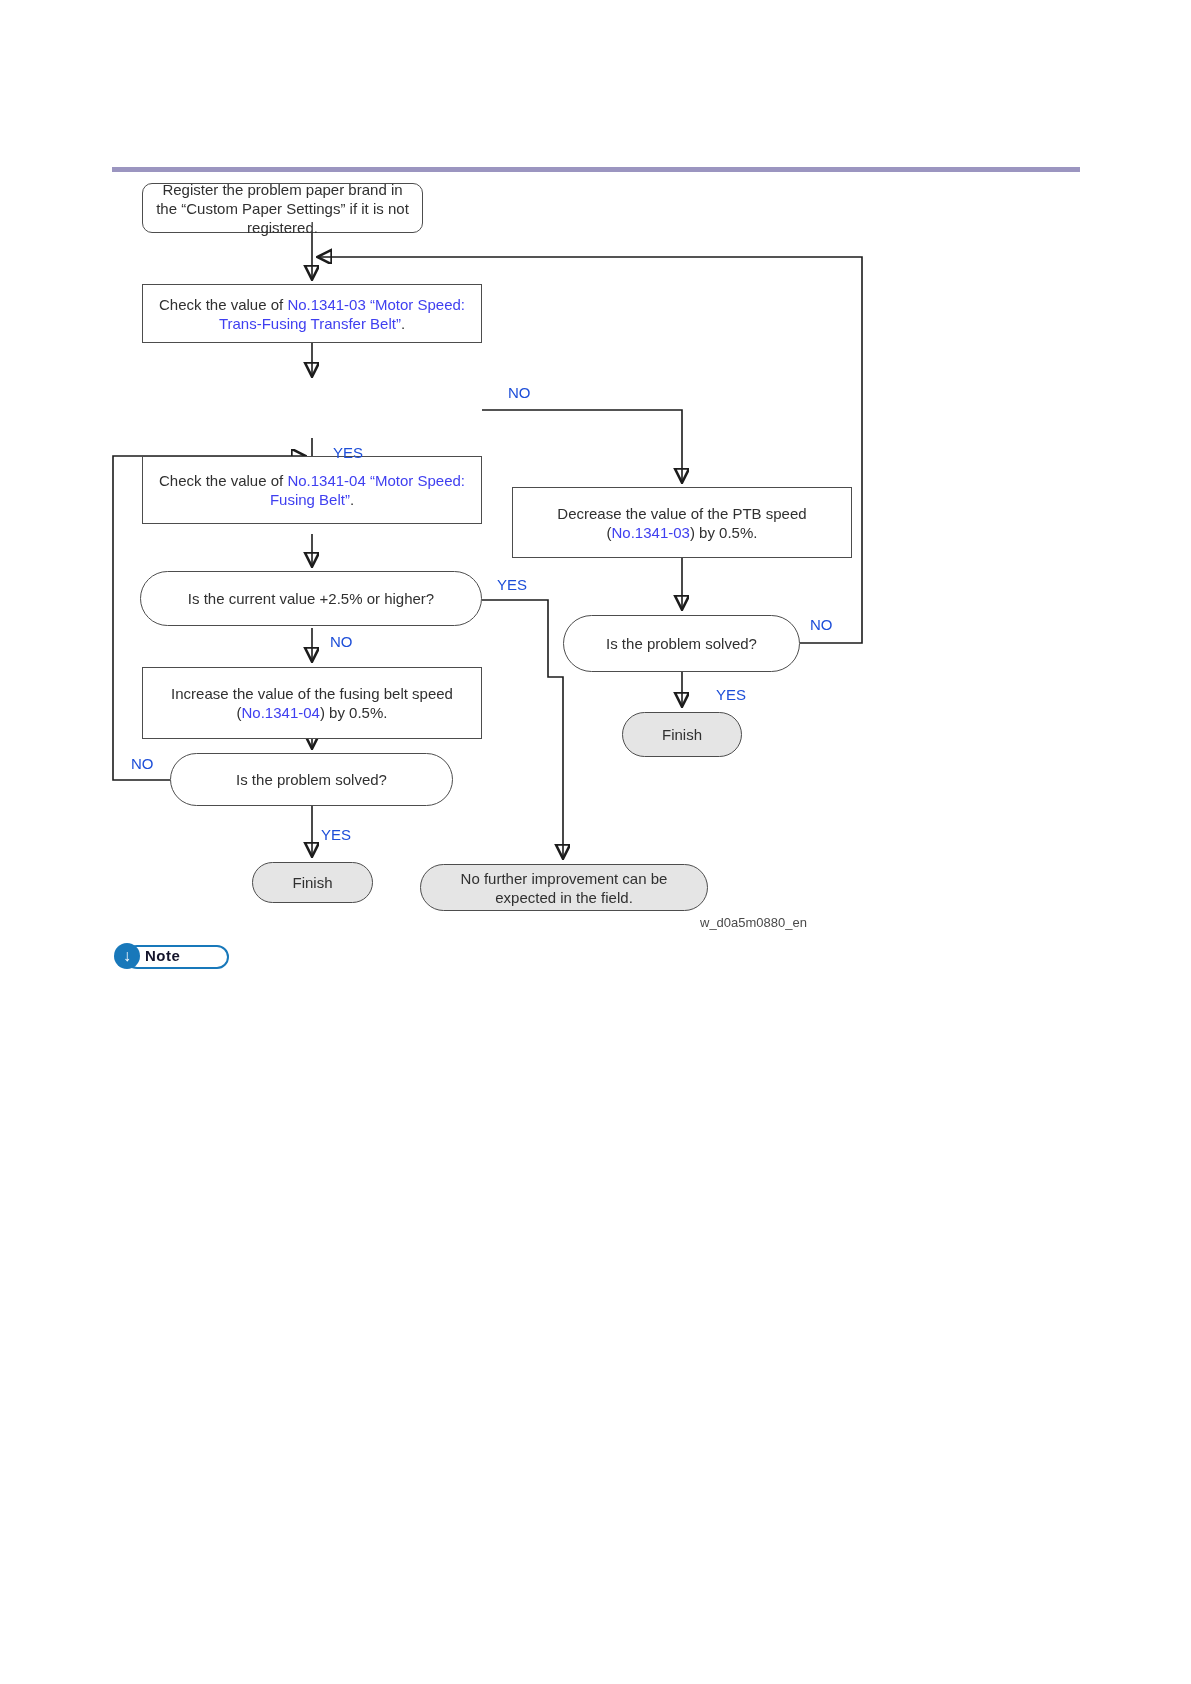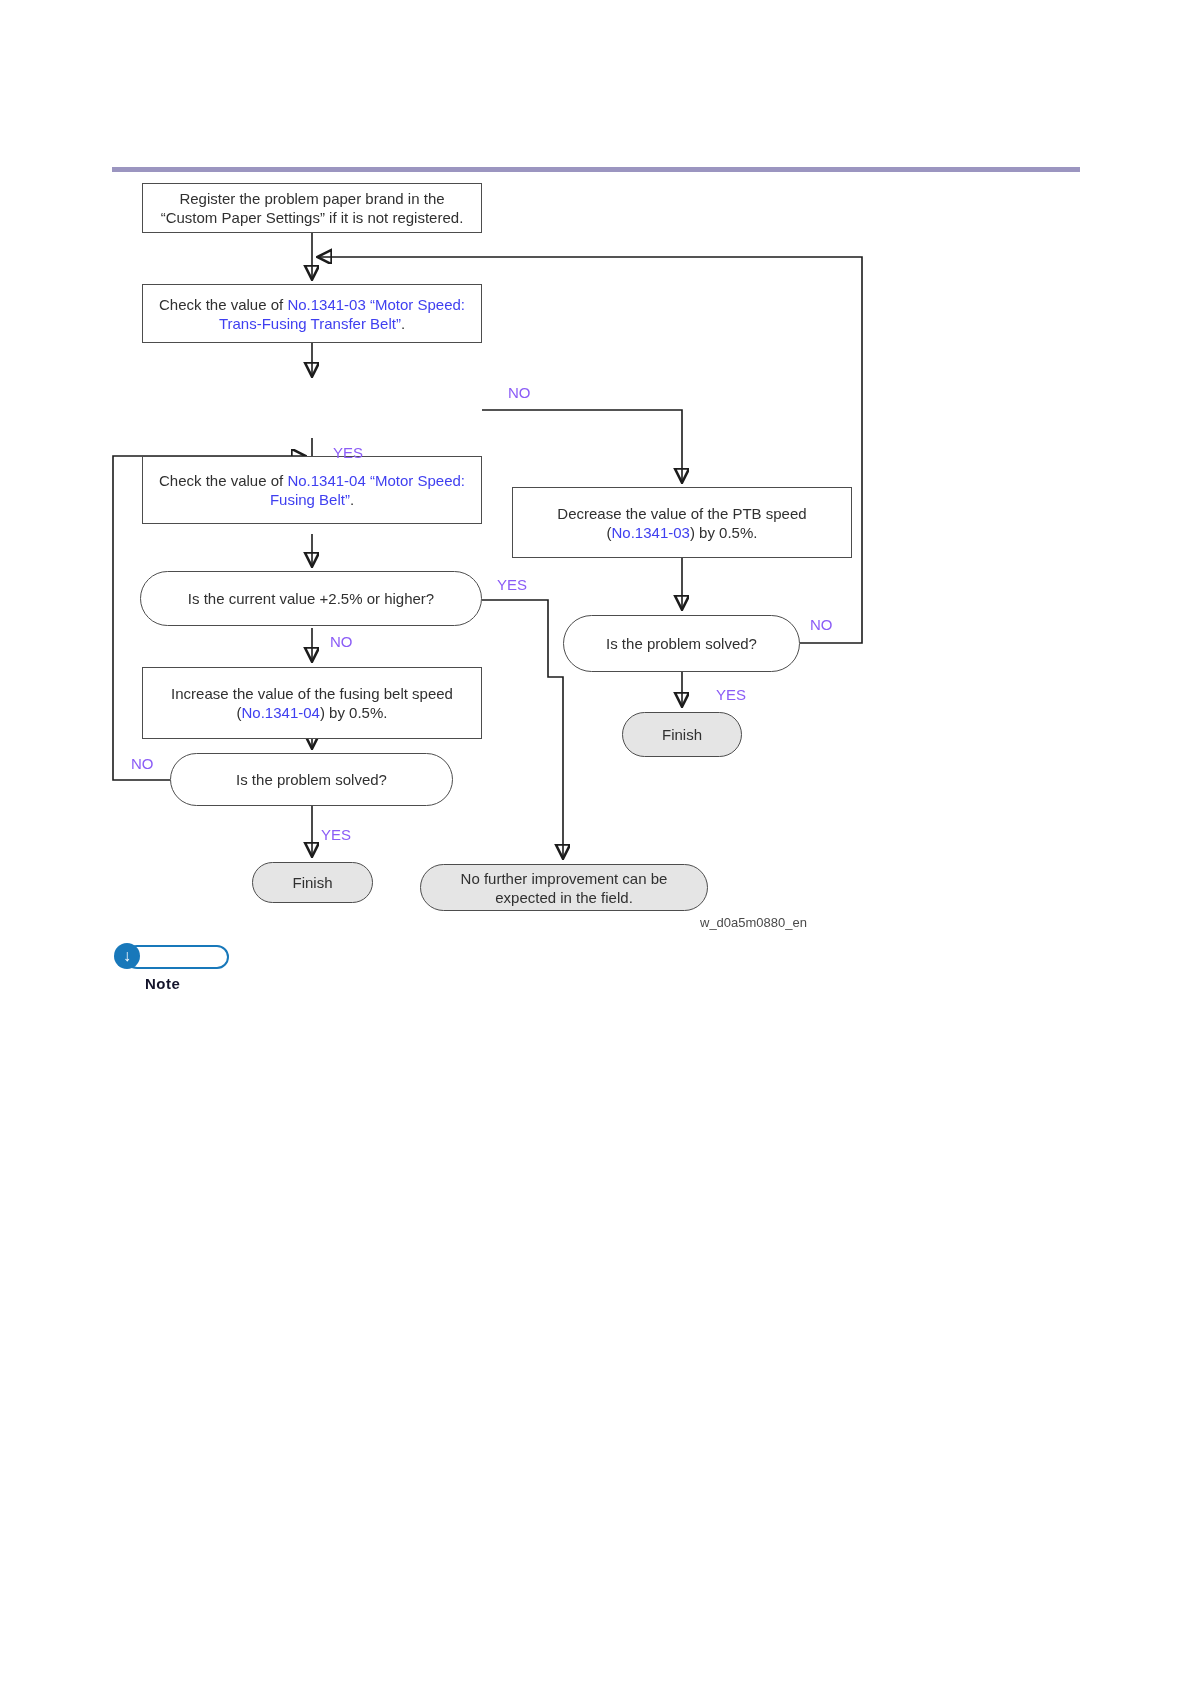--- a/index.html
+++ b/index.html
@@ -40,21 +40,21 @@
     background: #ffffff;
     border: 1.5px solid #4d4d4d;
     padding: 2px 10px;
   }
   .node .link { color: #3f3ff0; }
   .stadium { border-radius: 999px; }
   .terminal { background: #e5e5e5; border-radius: 999px; }
   .edge-label {
     position: absolute;
     font-size: 15px;
-    color: #8b5cf6;
+    color: #1d4ed8;
     white-space: nowrap;
   }
   .watermark {
     position: absolute;
     left: 700px; top: 915px;
     width: 160px;
     text-align: left;
     font-size: 13px;
     color: #4a4a4a;
   }
@@ -84,21 +84,20 @@
     align-items: center;
     justify-content: center;
   }
   .note-badge .note-text {
     position: absolute;
     left: 31px; top: 4px;
     font-size: 15px;
     font-weight: bold;
     letter-spacing: 0.5px;
     color: #14142b;
-    margin-top: 28px;
   }
 </style>
 </head>
 <body>
 
 <div class="page">
 
   <div class="divider"></div>
 
   <svg class="connectors" viewBox="0 0 1191 1684">
@@ -115,21 +114,21 @@
     <path d="M170,780 H113 V456 H305" marker-end="url(#arw)"></path>
     <path d="M312,534 V566" marker-end="url(#arw)"></path>
     <path d="M482,600 H548 V677 H563 V858" marker-end="url(#arw)"></path>
     <path d="M312,628 V661" marker-end="url(#arw)"></path>
     <path d="M312,723 V748" marker-end="url(#arw)"></path>
     <path d="M312,806 V856" marker-end="url(#arw)"></path>
     <path d="M682,558 V609" marker-end="url(#arw)"></path>
     <path d="M682,672 V706" marker-end="url(#arw)"></path>
   </svg>
 
-  <div class="node" style="left:142px; top:183px; width:340px; height:50px;">
+  <div class="node" style="left:142px; top:183px; width:281px; height:50px;border-radius:10px;">
     <span>Register the problem paper brand in the “Custom Paper Settings” if it is not registered.</span>
   </div>
 
   <div class="node" style="left:142px; top:284px; width:340px; height:59px;justify-content:center;">
     <span><span>Check the value of </span><span class="link">No.1341-03 “Motor Speed: Trans-Fusing Transfer Belt”</span><span>.</span></span>
   </div>
 
 
   <div class="node" style="left:142px; top:456px; width:340px; height:68px;">
     <span><span>Check the value of </span><span class="link">No.1341-04 “Motor Speed: Fusing Belt”</span><span>.</span></span>

